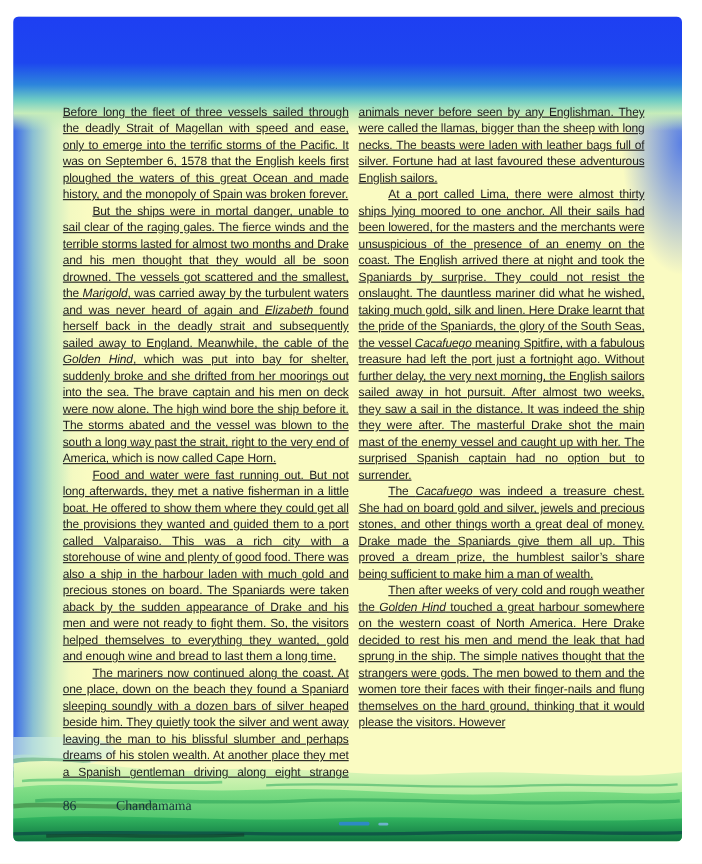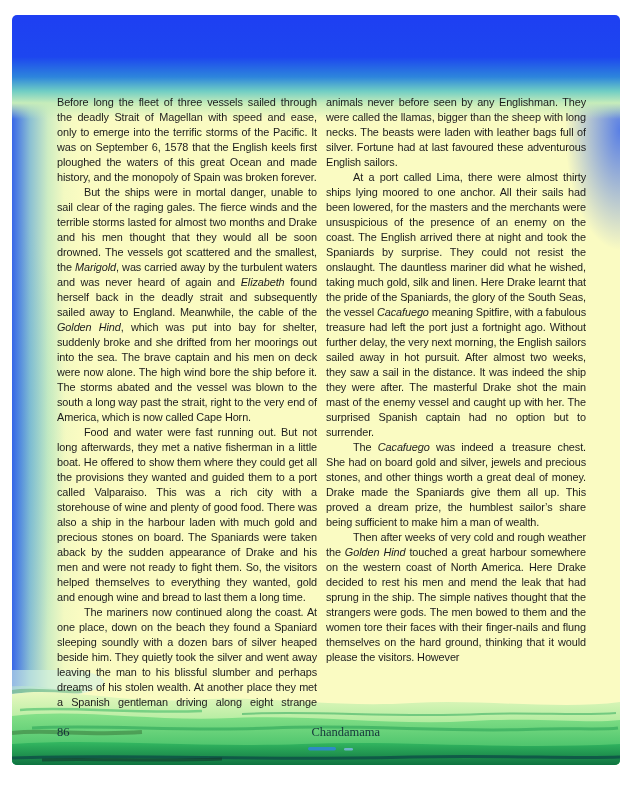--- a/index.html
+++ b/index.html
@@ -37,36 +37,36 @@
     column-gap:9px;
     column-fill:auto;
     overflow:hidden;
     z-index:3;
     font-size:10.9px;
     line-height:15px;
     letter-spacing:-0.1px;
     color:#1c1c1c;
     text-align:justify;
   }
-  .article p{margin:0;padding:0;}
+  .article p{margin:0;padding:0;text-decoration:underline;}
   .article p.indent{text-indent:27px;}
   .footer{
     position:absolute;
     left:45px;top:710px;
     width:529px;
     display:flex;
     align-items:baseline;
     z-index:4;
     font-family:"Liberation Serif","DejaVu Serif",serif;
     font-size:12.5px;
     color:#14333a;
   }
   .f-left{flex:1;text-align:left;}
   .f-center{flex:0 0 auto;}
-  .f-right{flex:1;text-align:center;padding-left:36px;}
+  .f-right{flex:1;text-align:left;padding-left:36px;}
 </style>
 </head>
 <body>
 
 <div class="stage">
   <div class="panel">
 
     <svg class="landscape" viewBox="0 0 608 95" preserveAspectRatio="none" xmlns="http://www.w3.org/2000/svg">
       <defs>
         <linearGradient id="gA" x1="0" y1="0" x2="0" y2="1">

